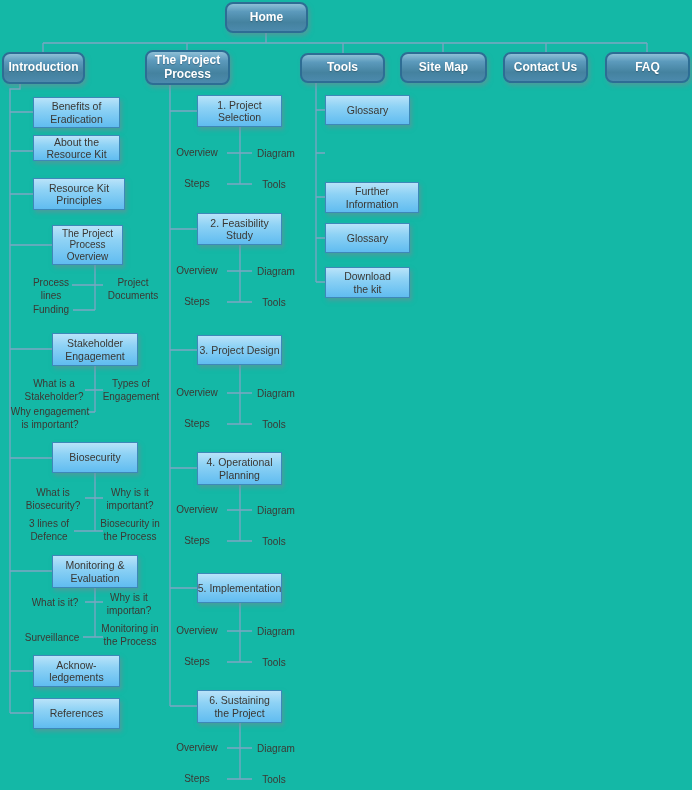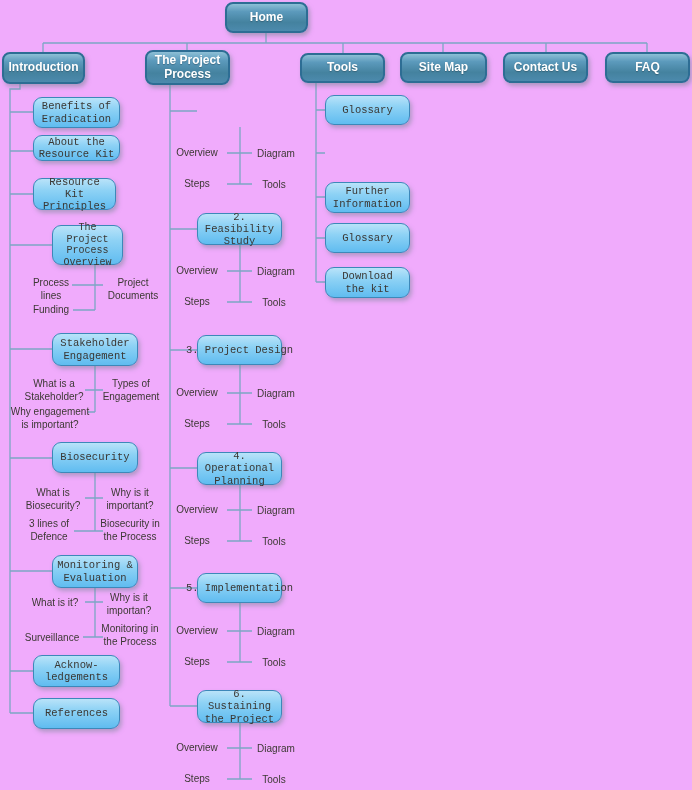--- a/index.html
+++ b/index.html
@@ -1,39 +1,38 @@
 <!DOCTYPE html>
 <html><head>
 <meta charset="utf-8">
 <style>
   html,body{margin:0;padding:0;background:#ffffff;}
   #canvas{
-    position:relative;width:692px;height:790px;background:#f0abfc;
+    position:relative;width:692px;height:790px;background:#14b8a6;
     font-family:"Liberation Sans",sans-serif;overflow:hidden;
   }
   #wires{position:absolute;left:0;top:0;}
   .bd{ 
     position:absolute;display:flex;align-items:center;justify-content:center;
     text-align:center;border-radius:8px;
     background:linear-gradient(180deg,#8dbfd6 0%,#5c9abc 28%,#44829f 68%,#4c8aad 100%);
     border:2px solid #2d6d94;box-sizing:border-box;
     color:#ffffff;font-size:12px;font-weight:bold;line-height:1.1;
     text-shadow:0 1px 1px rgba(0,0,0,0.25);
     box-shadow:2px 3px 4px rgba(120,135,150,0.55);
     cursor:pointer;
   }
   .bl{ 
     position:absolute;display:flex;align-items:center;justify-content:center;
-    text-align:center;border-radius:9px;
+    text-align:center;border-radius:0;
     background:linear-gradient(180deg,#b9e3f9 0%,#8ed2f5 38%,#60bcf0 100%);
     border:1.5px solid #3d88b9;box-sizing:border-box;
     color:#3a3733;font-size:10.5px;line-height:1.15;padding:1px 3px;
     box-shadow:2px 3px 4px rgba(120,135,150,0.5);
     cursor:pointer;
-    font-family:Liberation Mono, monospace;
   }
   .lb{ 
     position:absolute;text-align:center;color:#3c3833;
     font-size:10px;line-height:1.25;cursor:pointer;
   }
   .nw{white-space:nowrap;}
 </style>
 </head>
 <body>
 
@@ -59,21 +58,21 @@
   <div class="bd nw" style="left:225px;top:2px;width:83px;height:31px">Home</div>
   <div class="bd nw" style="left:2px;top:52px;width:83px;height:32px">Introduction</div>
   <div class="bd" style="left:145px;top:50px;width:85px;height:35px">The Project Process</div>
   <div class="bd nw" style="left:300px;top:53px;width:85px;height:30px">Tools</div>
   <div class="bd nw" style="left:400px;top:52px;width:87px;height:31px">Site Map</div>
   <div class="bd nw" style="left:503px;top:52px;width:85px;height:31px">Contact Us</div>
   <div class="bd nw" style="left:605px;top:52px;width:85px;height:31px">FAQ</div>
 
   <div class="bl" style="left:33px;top:97px;width:87px;height:31px">Benefits of Eradication</div>
   <div class="bl" style="left:33px;top:135px;width:87px;height:26px">About the Resource Kit</div>
-  <div class="bl" style="left:33px;top:178px;width:83px;height:32px">Resource Kit Principles</div>
+  <div class="bl" style="left:33px;top:178px;width:92px;height:32px">Resource Kit Principles</div>
   <div class="bl" style="left:52px;top:225px;width:71px;height:40px;font-size:10px">The Project Process Overview</div>
   <div class="bl" style="left:52px;top:333px;width:86px;height:33px">Stakeholder Engagement</div>
   <div class="bl nw" style="left:52px;top:442px;width:86px;height:31px">Biosecurity</div>
   <div class="bl" style="left:52px;top:555px;width:86px;height:33px">Monitoring &amp; Evaluation</div>
   <div class="bl" style="left:33px;top:655px;width:87px;height:32px">Acknow-ledgements</div>
   <div class="bl nw" style="left:33px;top:698px;width:87px;height:31px">References</div>
 
   <div class="lb" style="left:28px;top:277px;width:46px">Process lines</div>
   <div class="lb" style="left:102px;top:277px;width:62px">Project Documents</div>
   <div class="lb nw" style="left:28px;top:304px;width:46px">Funding</div>
@@ -85,20 +84,21 @@
   <div class="lb" style="left:20px;top:487px;width:66px">What is Biosecurity?</div>
   <div class="lb" style="left:100px;top:487px;width:60px">Why is it important?</div>
   <div class="lb" style="left:22px;top:518px;width:54px">3 lines of Defence</div>
   <div class="lb" style="left:96px;top:518px;width:68px">Biosecurity in the Process</div>
 
   <div class="lb nw" style="left:26px;top:597px;width:58px">What is it?</div>
   <div class="lb" style="left:102px;top:592px;width:54px">Why is it importan?</div>
   <div class="lb nw" style="left:20px;top:632px;width:64px">Surveillance</div>
   <div class="lb" style="left:96px;top:623px;width:68px">Monitoring in the Process</div>
 
+  <div class="bl" style="left:197px;top:95px;width:85px;height:32px">1. Project Selection</div>
   <div class="bl" style="left:197px;top:213px;width:85px;height:32px">2. Feasibility Study</div>
   <div class="bl nw" style="left:197px;top:335px;width:85px;height:30px">3. Project Design</div>
   <div class="bl" style="left:197px;top:452px;width:85px;height:33px">4. Operational Planning</div>
   <div class="bl nw" style="left:197px;top:573px;width:85px;height:30px">5. Implementation</div>
   <div class="bl" style="left:197px;top:690px;width:85px;height:33px">6. Sustaining the Project</div>
 
   <div class="lb nw" style="left:174px;top:147px;width:46px">Overview</div>
   <div class="lb nw" style="left:253px;top:148px;width:46px">Diagram</div>
   <div class="lb nw" style="left:180px;top:178px;width:34px">Steps</div>
   <div class="lb nw" style="left:256px;top:179px;width:36px">Tools</div>
@@ -122,17 +122,17 @@
   <div class="lb nw" style="left:253px;top:626px;width:46px">Diagram</div>
   <div class="lb nw" style="left:180px;top:656px;width:34px">Steps</div>
   <div class="lb nw" style="left:256px;top:657px;width:36px">Tools</div>
 
   <div class="lb nw" style="left:174px;top:742px;width:46px">Overview</div>
   <div class="lb nw" style="left:253px;top:743px;width:46px">Diagram</div>
   <div class="lb nw" style="left:180px;top:773px;width:34px">Steps</div>
   <div class="lb nw" style="left:256px;top:774px;width:36px">Tools</div>
 
   <div class="bl nw" style="left:325px;top:95px;width:85px;height:30px">Glossary</div>
-  <div class="bl" style="left:325px;top:182px;width:85px;height:31px">Further Information</div>
+  <div class="bl" style="left:325px;top:182px;width:94px;height:31px">Further Information</div>
   <div class="bl nw" style="left:325px;top:223px;width:85px;height:30px">Glossary</div>
   <div class="bl" style="left:325px;top:267px;width:85px;height:31px;padding:1px 14px">Download the kit</div>
 
 </div>
 
 </body></html>

